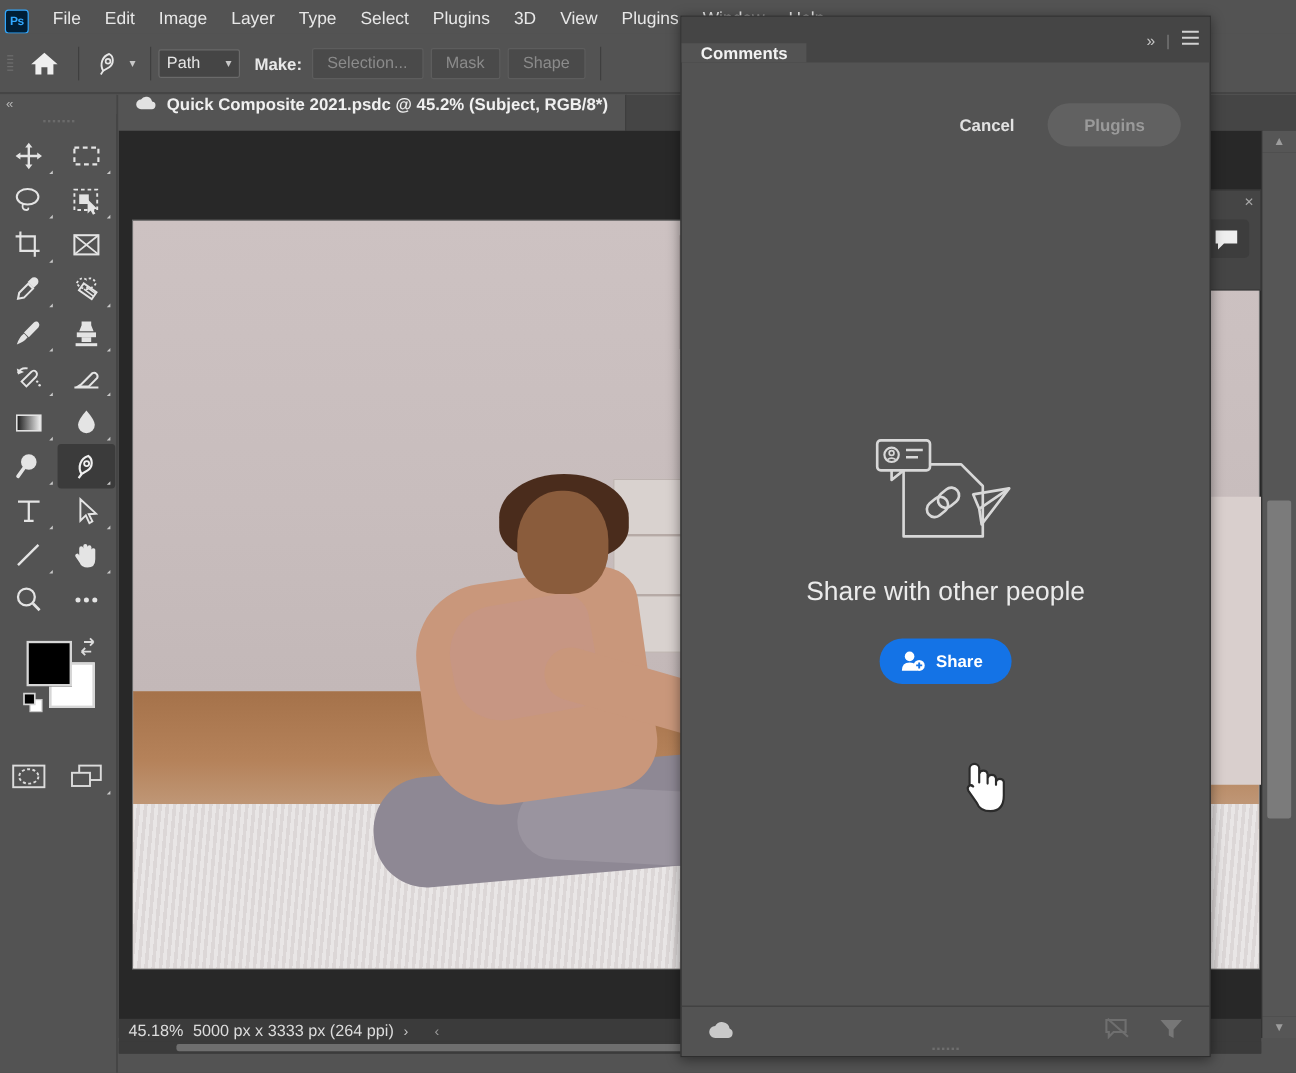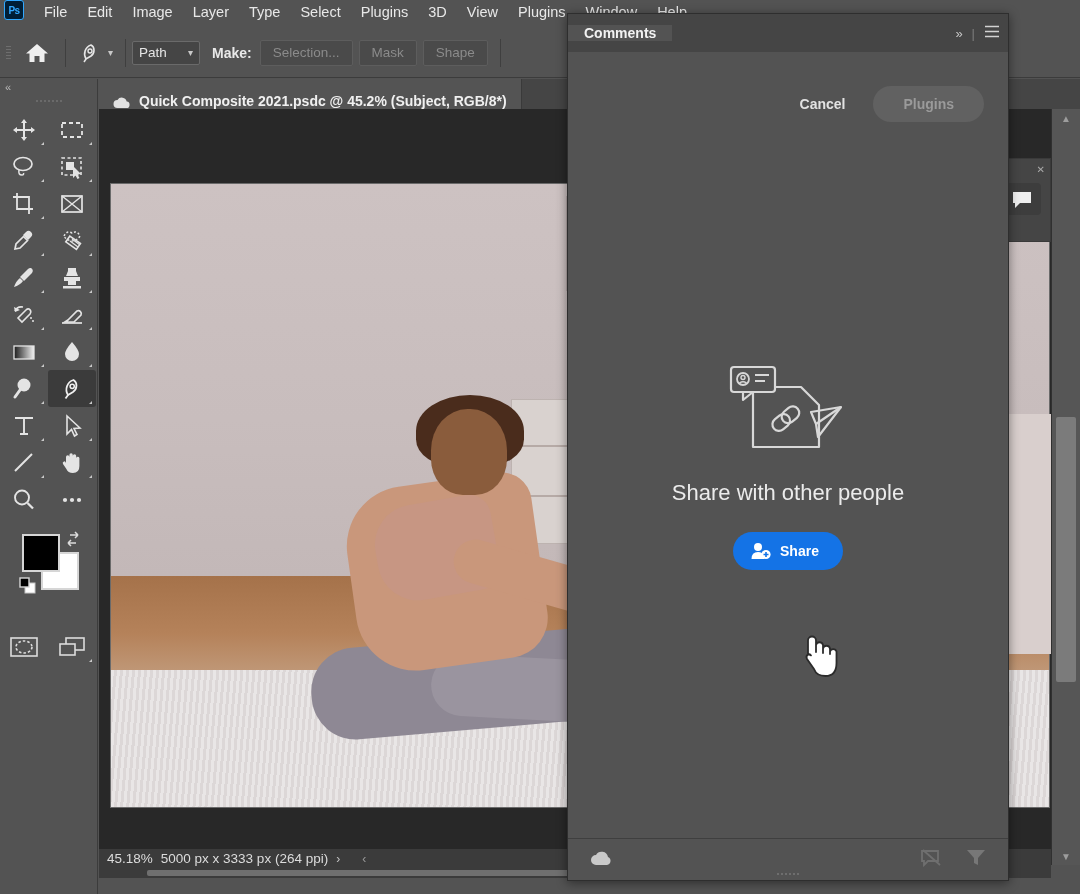--- a/index.html
+++ b/index.html
@@ -7,21 +7,21 @@
     width: 1080px; height: 894px;
     background: #535353;
     font-family: "Liberation Sans", sans-serif;
     overflow: hidden;
   }
   #app { position: relative; width: 1080px; height: 894px; }
 
   
   .menubar {
     position: absolute; left: 0; top: 0; width: 1080px; height: 28px;
-    background: #535353; display: flex; align-items: flex-start;
+    background: #535353; display: flex; align-items: flex-end;
   }
   .ps-logo {
     width: 20px; height: 20px; margin-left: 4px; margin-right: 10px;
     background: #001e36; border: 1px solid #31a8ff; border-radius: 3px;
     color: #31a8ff; font-size: 10px; font-weight: bold;
     display: flex; align-items: center; justify-content: center;
     letter-spacing: -0.5px;
   }
   .menu-item {
     color: #e8e8e8; font-size: 14.5px; padding: 3px 10px;
@@ -100,21 +100,21 @@
   .sw-default { position: absolute; left: 18px; top: 48px; }
   .bottom-tools { display: grid; grid-template-columns: 48px 48px; }
 
   
   .docarea { position: absolute; left: 99px; top: 79px; right: 0; bottom: 0; }
   .doctab-row {
     position: absolute; left: 0; top: 0; right: 0; height: 30px;
     background: #454545; display: flex; align-items: stretch;
   }
   .doctab {
-    background: #545454; display: flex; align-items: flex-end; gap: 8px;
+    background: #545454; display: flex; align-items: flex-start; gap: 8px;
     padding: 0 14px; color: #f0f0f0; font-size: 14px; font-weight: bold;
     border-right: 1px solid #3a3a3a; white-space: nowrap;
   }
   .canvas-wrap {
     position: absolute; left: 0; top: 30px; right: 29px; bottom: 29px;
     background: #282828; overflow: hidden;
   }
   .photo {
     position: absolute; left: 11px; top: 74px; width: 940px; height: 625px;
     background: linear-gradient(#cbc0c0, #c9bfbf 35%, #cfc6c4 55%, #ded8d6 70%, #eceaea 100%);
@@ -191,21 +191,21 @@
     display:flex;align-items:center;justify-content:center;}
 
   
   .comments-panel {
     position: absolute; left: 567px; top: 13px; width: 442px; height: 868px;
     background: #535353; border: 1px solid #2e2e2e;
     box-shadow: 0 2px 10px rgba(0,0,0,.45);
     display: flex; flex-direction: column;
   }
   .cp-tabbar {
-    height: 38px; background: #454545; display: flex; align-items: center;
+    height: 38px; background: #454545; display: flex; align-items: flex-end;
     position: relative;
   }
   .cp-tab {
     background: #535353; color: #f2f2f2; font-size: 14px; font-weight: bold;
     display: flex; align-items: center; padding: 0 16px;
   }
   .cp-tabctl {
     position: absolute; right: 8px; top: 0; height: 38px; display: flex;
     align-items: center; gap: 9px; color: #c6c6c6; font-size: 13px;
   }

